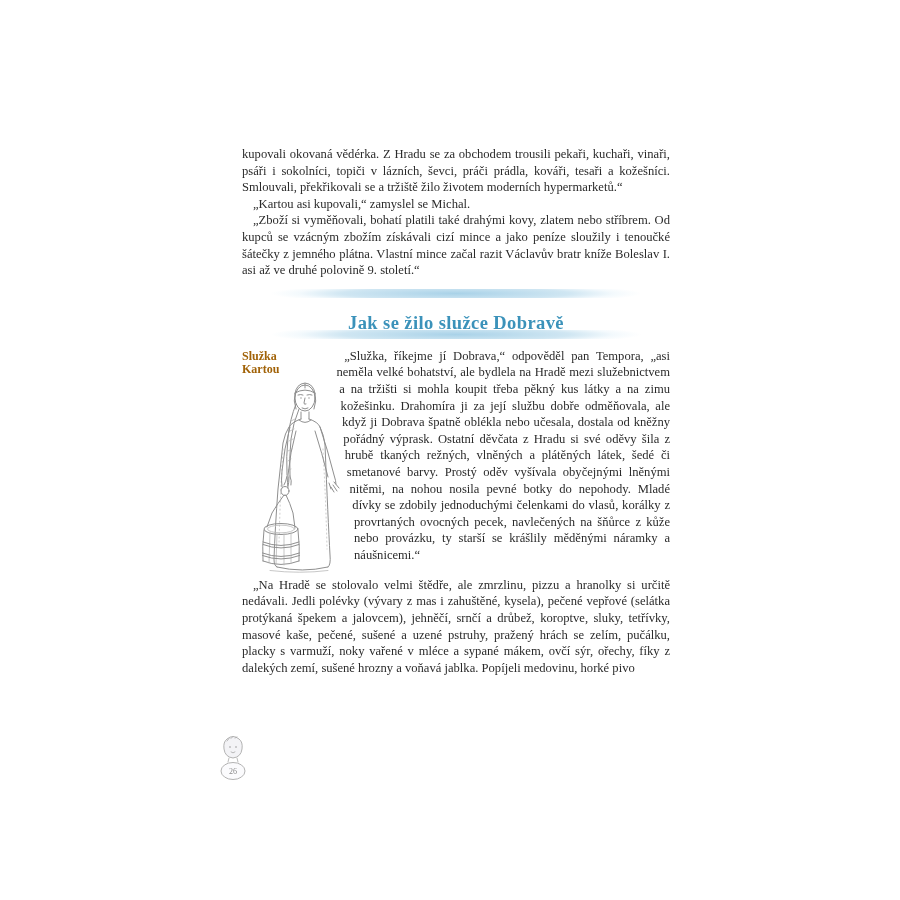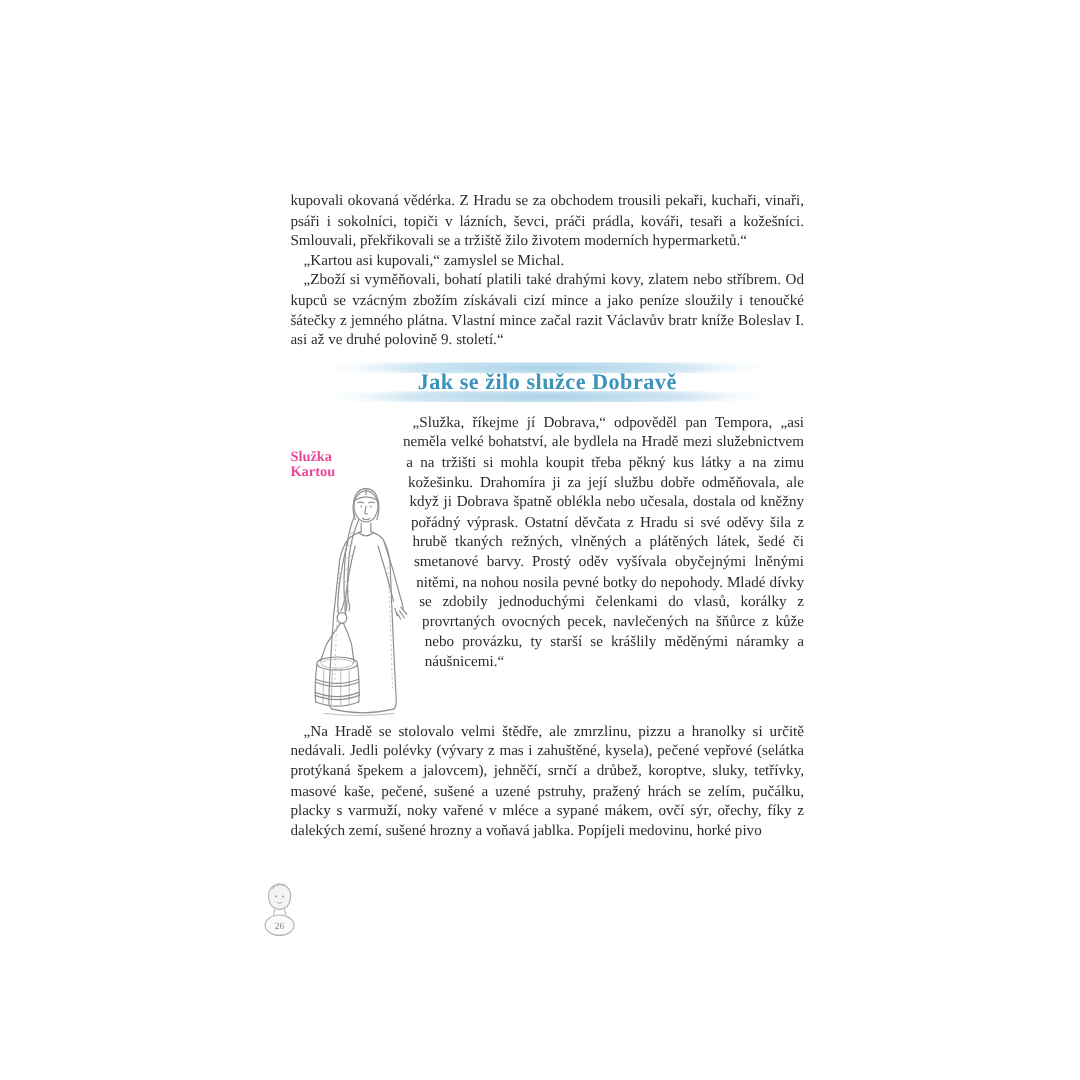--- a/index.html
+++ b/index.html
@@ -2,46 +2,46 @@
 <html><head>
 <meta charset="utf-8">
 <style>
   html,body{margin:0;padding:0;}
   body{
     width:900px;height:900px;background:#ffffff;position:relative;
     font-family:"Liberation Serif", serif;
   }
   .page{position:absolute;inset:0;background:#ffffff;overflow:hidden;}
   .content{
-    position:absolute;left:242px;top:159px;width:428px;
+    position:absolute;left:242px;top:146px;width:428px;
     color:#2b2b2b;font-size:12.6px;line-height:16.6px;text-align:justify;
   }
   p.para{margin:0;}
   p.ind{text-indent:11px;}
   .section-heading{
-    position:relative;margin:10px 4px 9px;padding:7px 0 6px;
+    position:relative;margin:10px 4px 9px;padding:24px 0 6px;
     text-align:center;font-weight:bold;font-size:18.5px;line-height:20px;
     color:#3b92ba;letter-spacing:.4px;font-family:"Liberation Serif", serif;
     text-indent:0;
   }
   .section-heading::before,.section-heading::after{
     content:"";position:absolute;left:0;right:0;height:9px;
     background:radial-gradient(ellipse 52% 130% at 50% 50%,
       #a9d2e8 0%, rgba(169,210,232,0.55) 52%, rgba(190,224,242,0.18) 72%, rgba(190,224,242,0) 85%);
   }
   .section-heading::before{top:0;}
   .section-heading::after{bottom:0;}
   .figure-float{
     float:left;width:106px;margin:2px 6px 2px 0;
     shape-outside:polygon(0 0, 74% 0, 82% 20%, 88% 55%, 100% 90%, 100% 100%, 0 100%);
     shape-margin:5px;
   }
   .fig-label{
-    color:#ec4899;font-weight:bold;font-size:12px;line-height:13.5px;
-    text-align:left;text-indent:0;margin-top:28px;
+    color:#a16207;font-weight:bold;font-size:12px;line-height:13.5px;
+    text-align:left;text-indent:0;
   }
   .fig-label span{display:block;}
   svg.figure{display:block;margin:2px 0 0 8px;}
   .clearfix{clear:both;}
   .page-stamp{position:absolute;left:214px;top:732px;width:38px;height:52px;}
   .sketch{stroke:#8f8f8f;fill:none;stroke-width:1;stroke-linecap:round;stroke-linejoin:round;}
   .sketch-light{stroke:#b9b9b9;fill:none;stroke-width:0.8;stroke-linecap:round;}
 </style>
 </head>
 <body>

